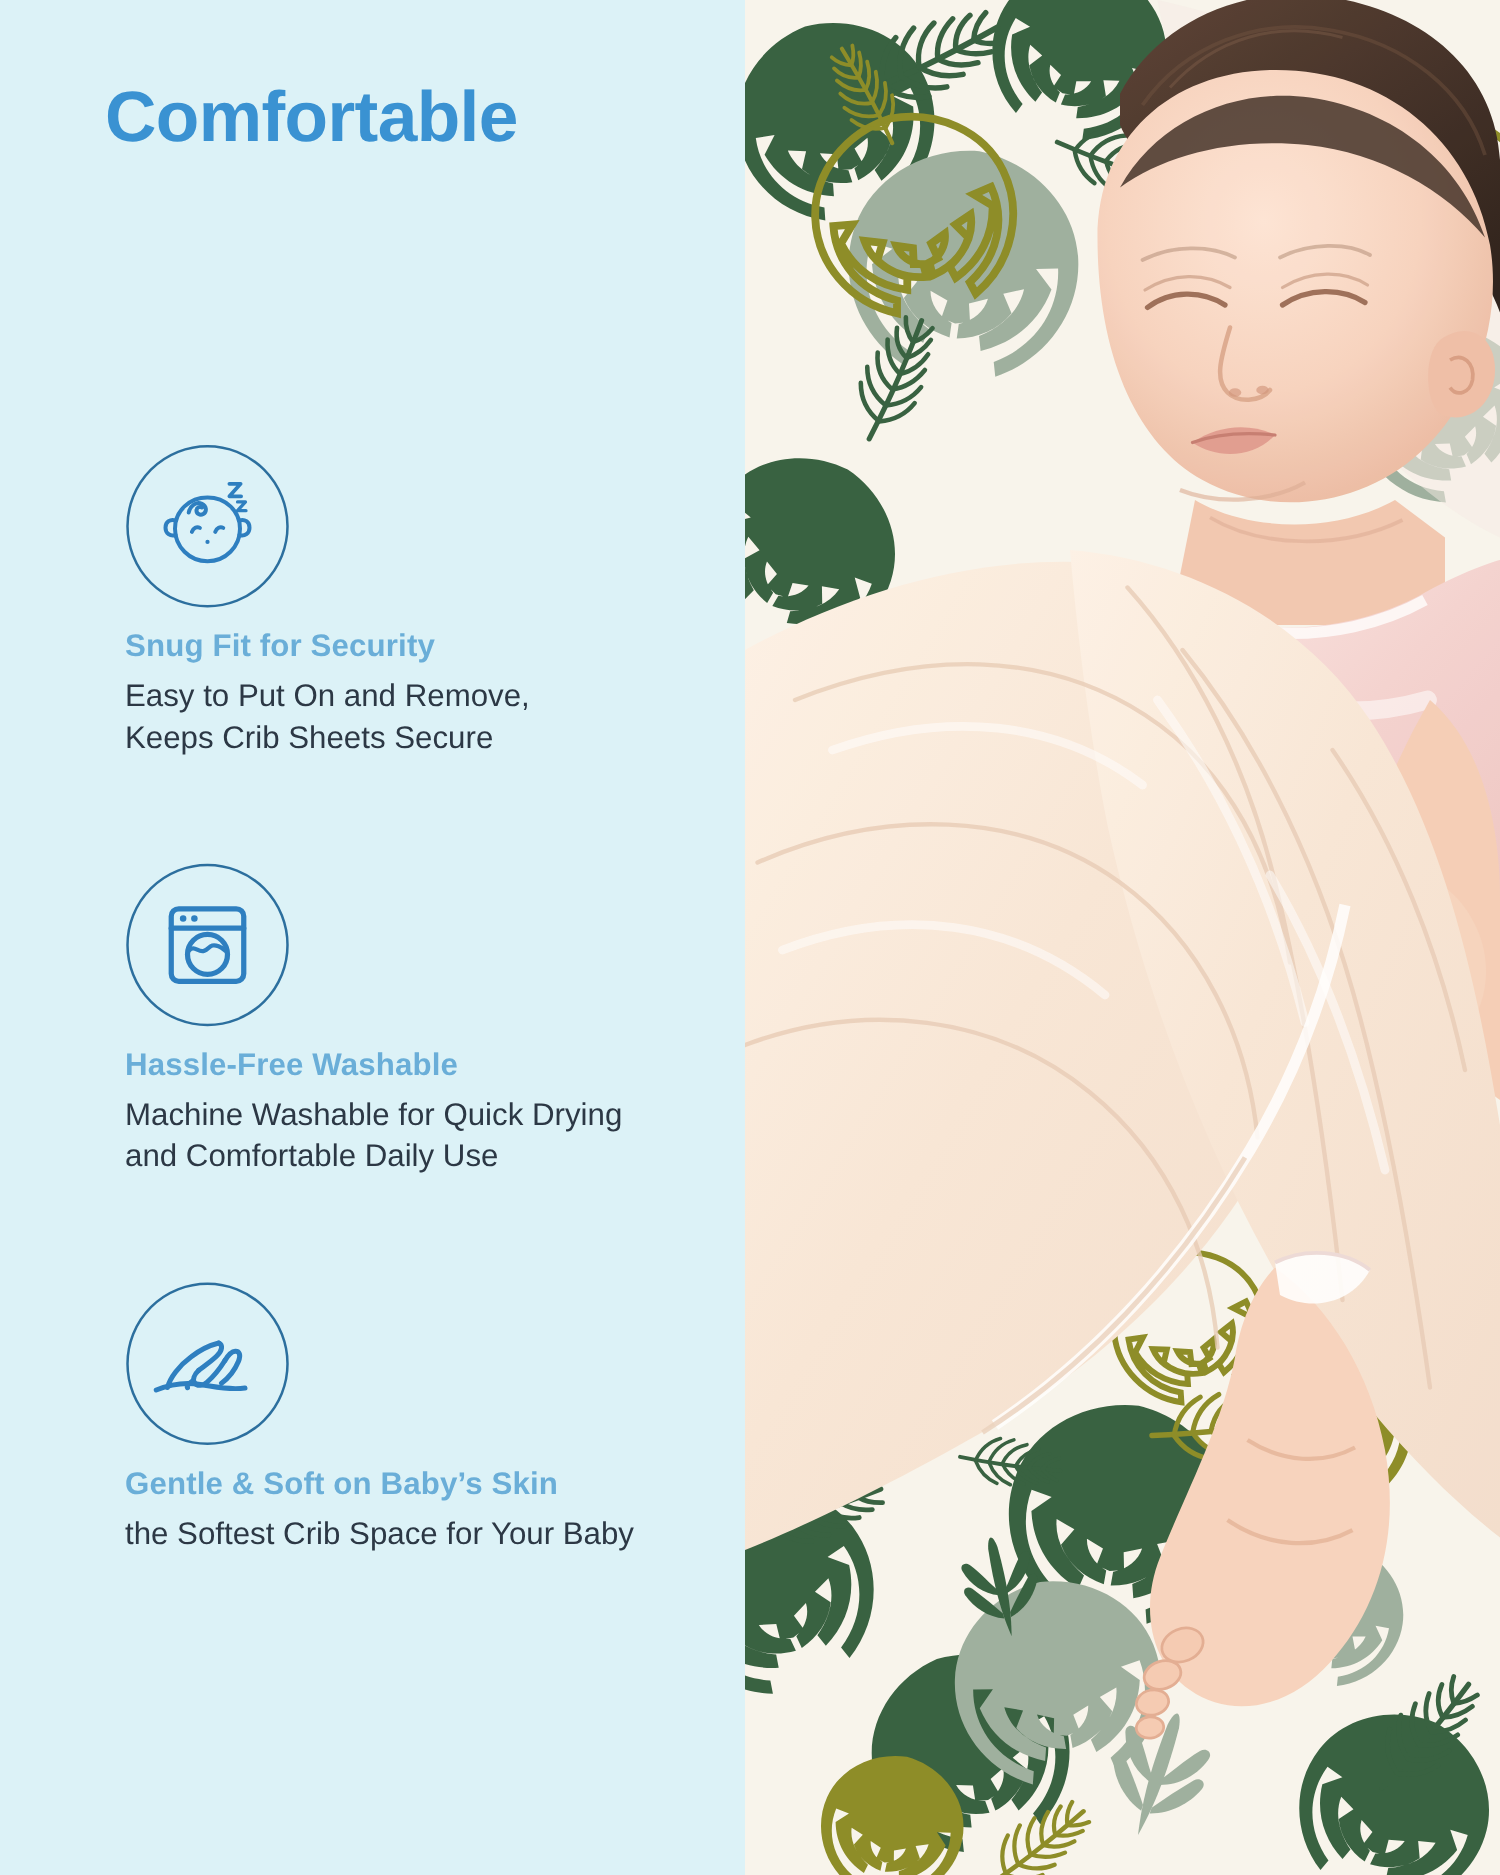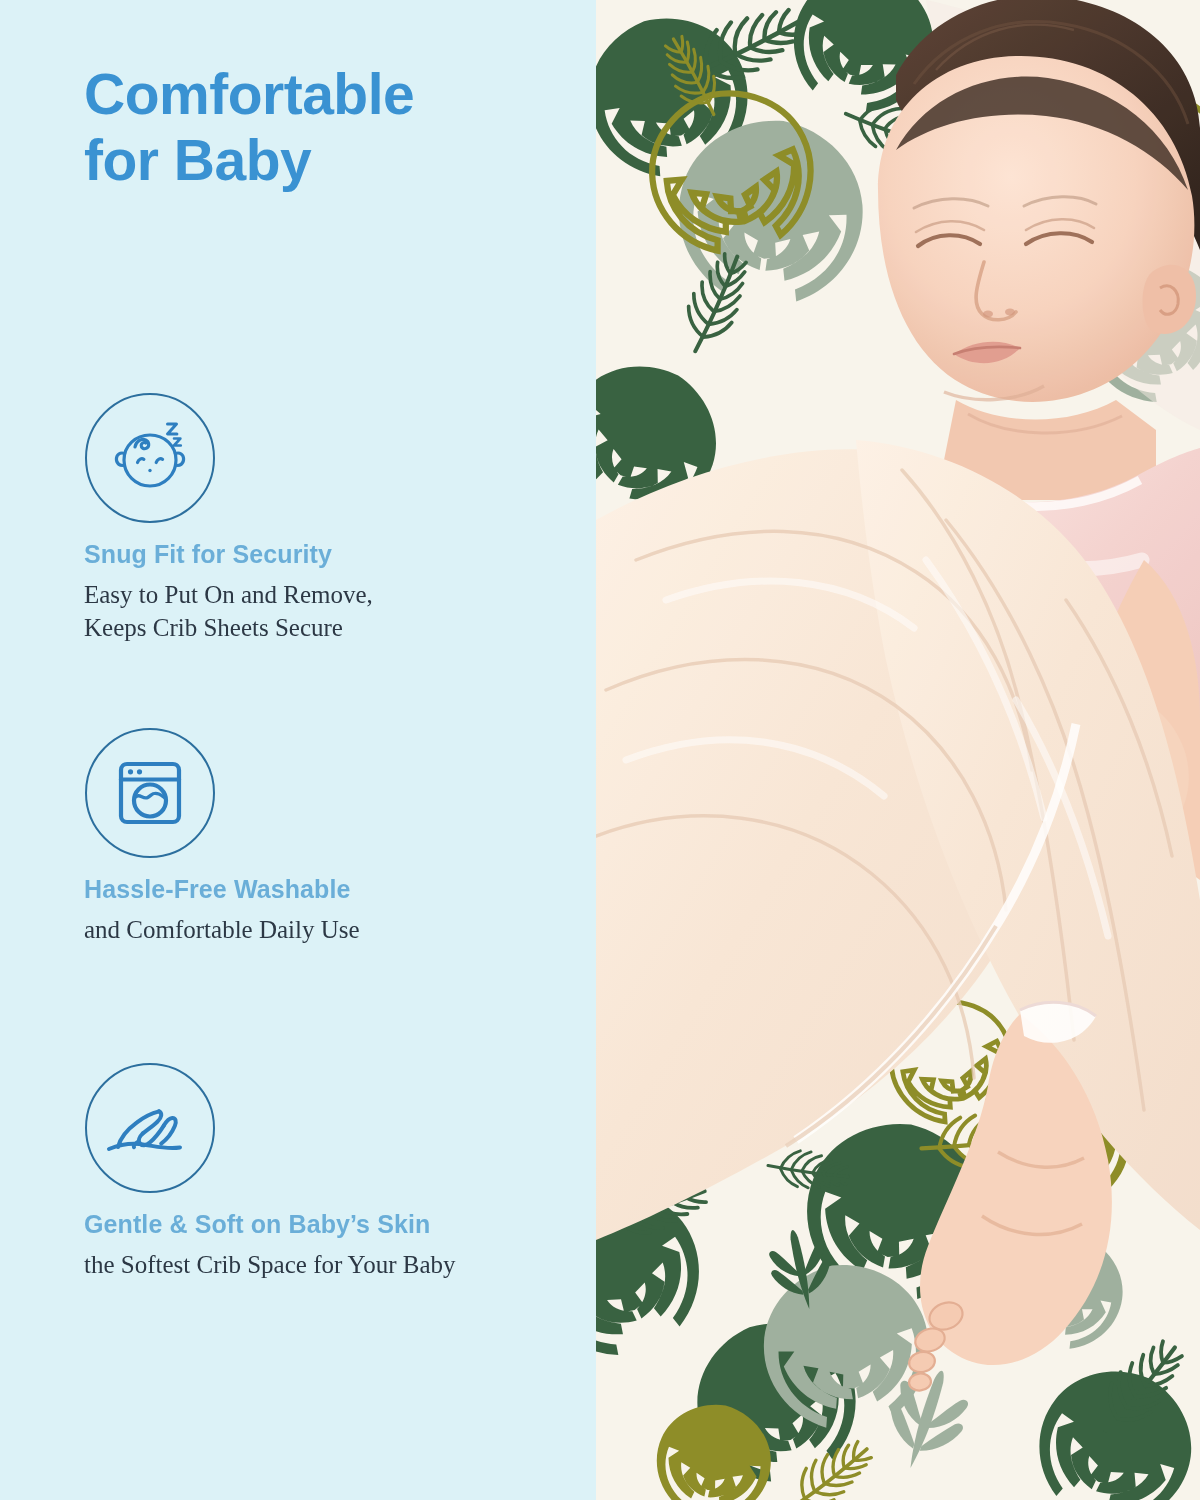--- a/index.html
+++ b/index.html
@@ -23,21 +23,21 @@
     left:84px; top:62px;
     width:470px;
     font-size:57px;
     line-height:1.15;
     font-weight:700;
     color:#3a92d2;
     letter-spacing:-0.5px;
   }
   .headline .ln { display:block; }
 
-  .features { position:absolute; left:0; top:388px; width:596px; }
+  .features { position:absolute; left:0; top:351px; width:596px;padding-left:16px; }
   .feature { position:relative; height:335px; }
 
   .icon-circle {
     position:absolute;
     left:85px; top:5px;
     width:130px; height:130px;
     border:2px solid #2c6f9e;
     border-radius:50%;
     display:flex; align-items:center; justify-content:center;
   }
@@ -53,21 +53,20 @@
     white-space:nowrap;
   }
   .feat-desc {
     position:absolute;
     left:84px; top:190px;
     width:470px;
     font-size:25px;
     line-height:1.32;
     color:#2c3845;
     font-weight:400;
-    font-family:Liberation Serif, serif;
   }
   .feat-desc .ln { display:block; }
 
   
   .photo-panel {
     flex:0 0 604px;
     width:604px; height:1500px;
     position:relative;
     overflow:hidden;
     background:#f8f5ec;
@@ -76,21 +75,20 @@
 </style>
 </head>
 <body>
 
 <div class="page">
 
   <div class="left-panel">
 
     <div class="headline">
       <span class="ln">Comfortable</span>
-      <span class="ln">for Baby</span>
     </div>
 
     <div class="features">
 
       <div class="feature">
         <div class="icon-circle">
           <svg width="92" height="92" viewBox="0 0 92 92" fill="none" stroke="#2e7fc0" stroke-width="3.2" stroke-linecap="round" stroke-linejoin="round">
 
             <path d="M20 48c0-14.4 11.6-25 26-25s26 10.6 26 25-11.6 26-26 26S20 62.4 20 48z"></path>
 
@@ -122,20 +120,21 @@
             <rect x="10" y="10" width="58" height="58" rx="6"></rect>
             <path d="M10 25.5h58"></path>
             <circle cx="19.5" cy="17.8" r="2.6" fill="#2e7fc0" stroke="none"></circle>
             <circle cx="28.5" cy="17.8" r="2.6" fill="#2e7fc0" stroke="none"></circle>
             <circle cx="39" cy="46.5" r="16"></circle>
             <path d="M24.4 43.2c4-4.6 7.4 2.4 12 0.4 4.2-1.8 5-6.2 11.4-3.6 2.4 1 4 2.4 5.6 3.6" stroke-width="3.4"></path>
           </svg>
         </div>
         <div class="feat-title">Hassle-Free Washable</div>
         <div class="feat-desc">
+          <span class="ln">Machine Washable for Quick Drying</span>
           <span class="ln">and Comfortable Daily Use</span>
         </div>
       </div>
 
       <div class="feature">
         <div class="icon-circle">
           <svg width="92" height="78" viewBox="0 0 92 78" fill="none" stroke="#2e7fc0" stroke-width="4" stroke-linecap="round" stroke-linejoin="round">
 
             <path d="M5 60c10-4 19-6 30-5 14 1.4 26 5.6 41 3.4"></path>
 

